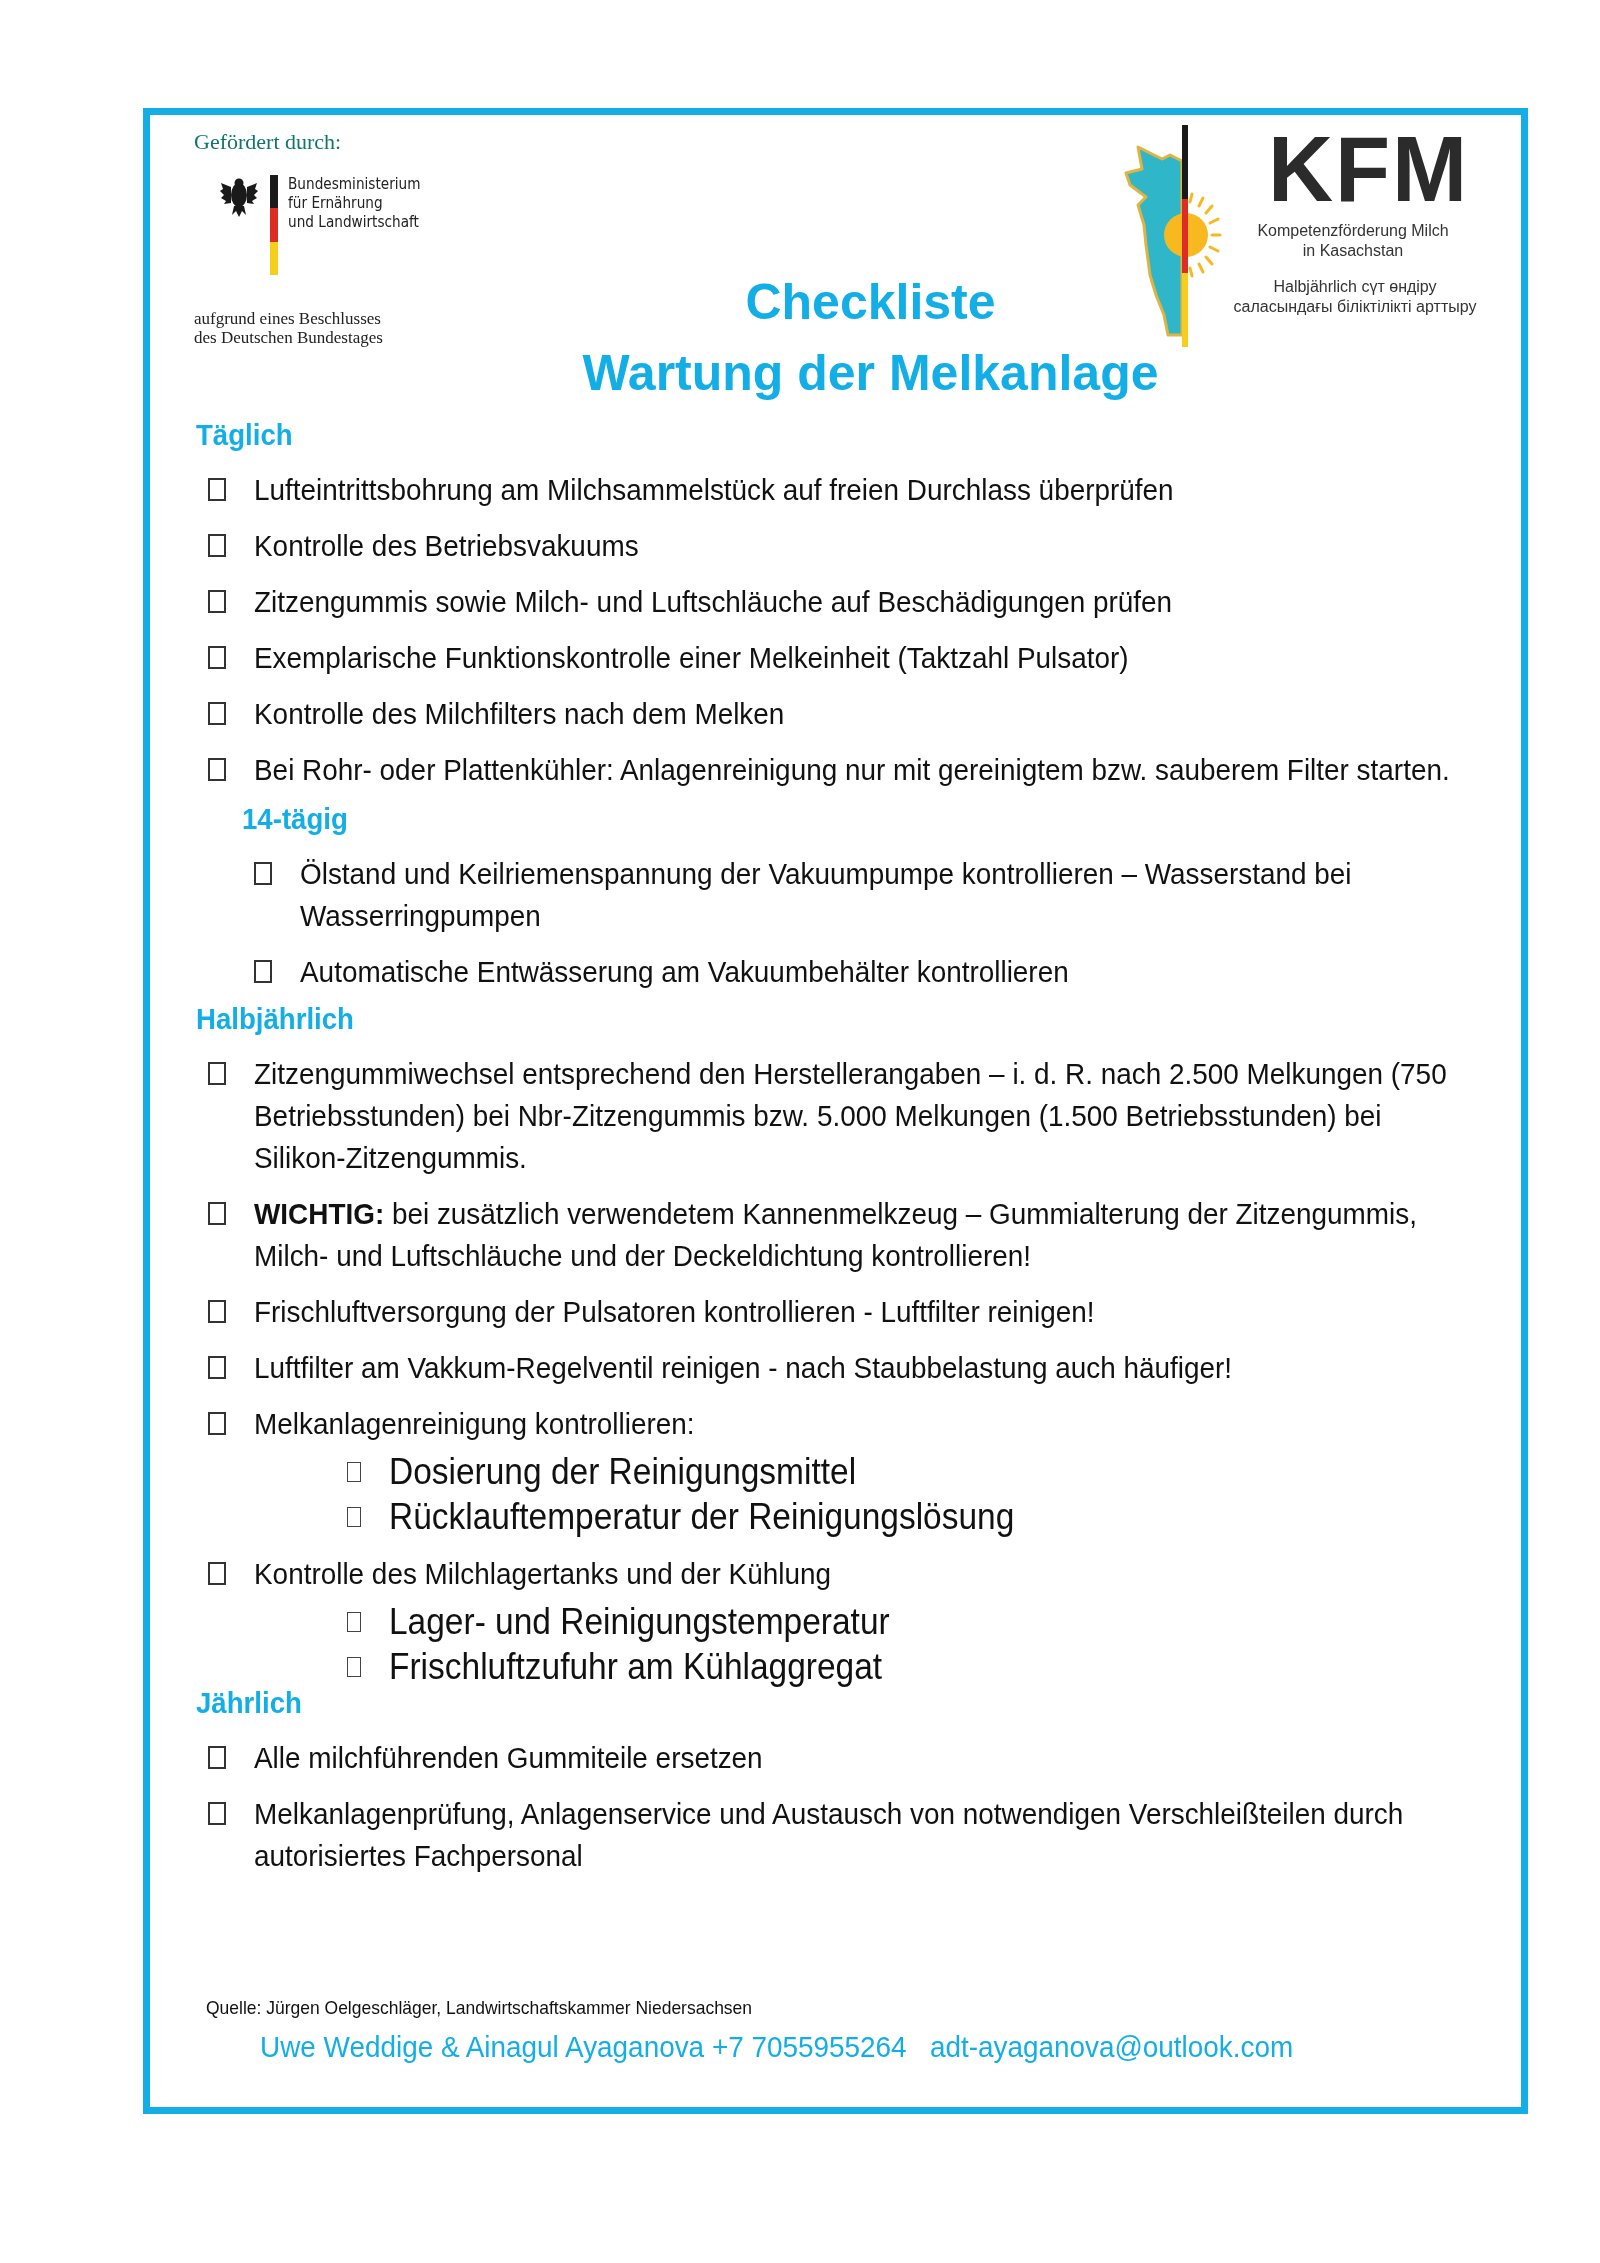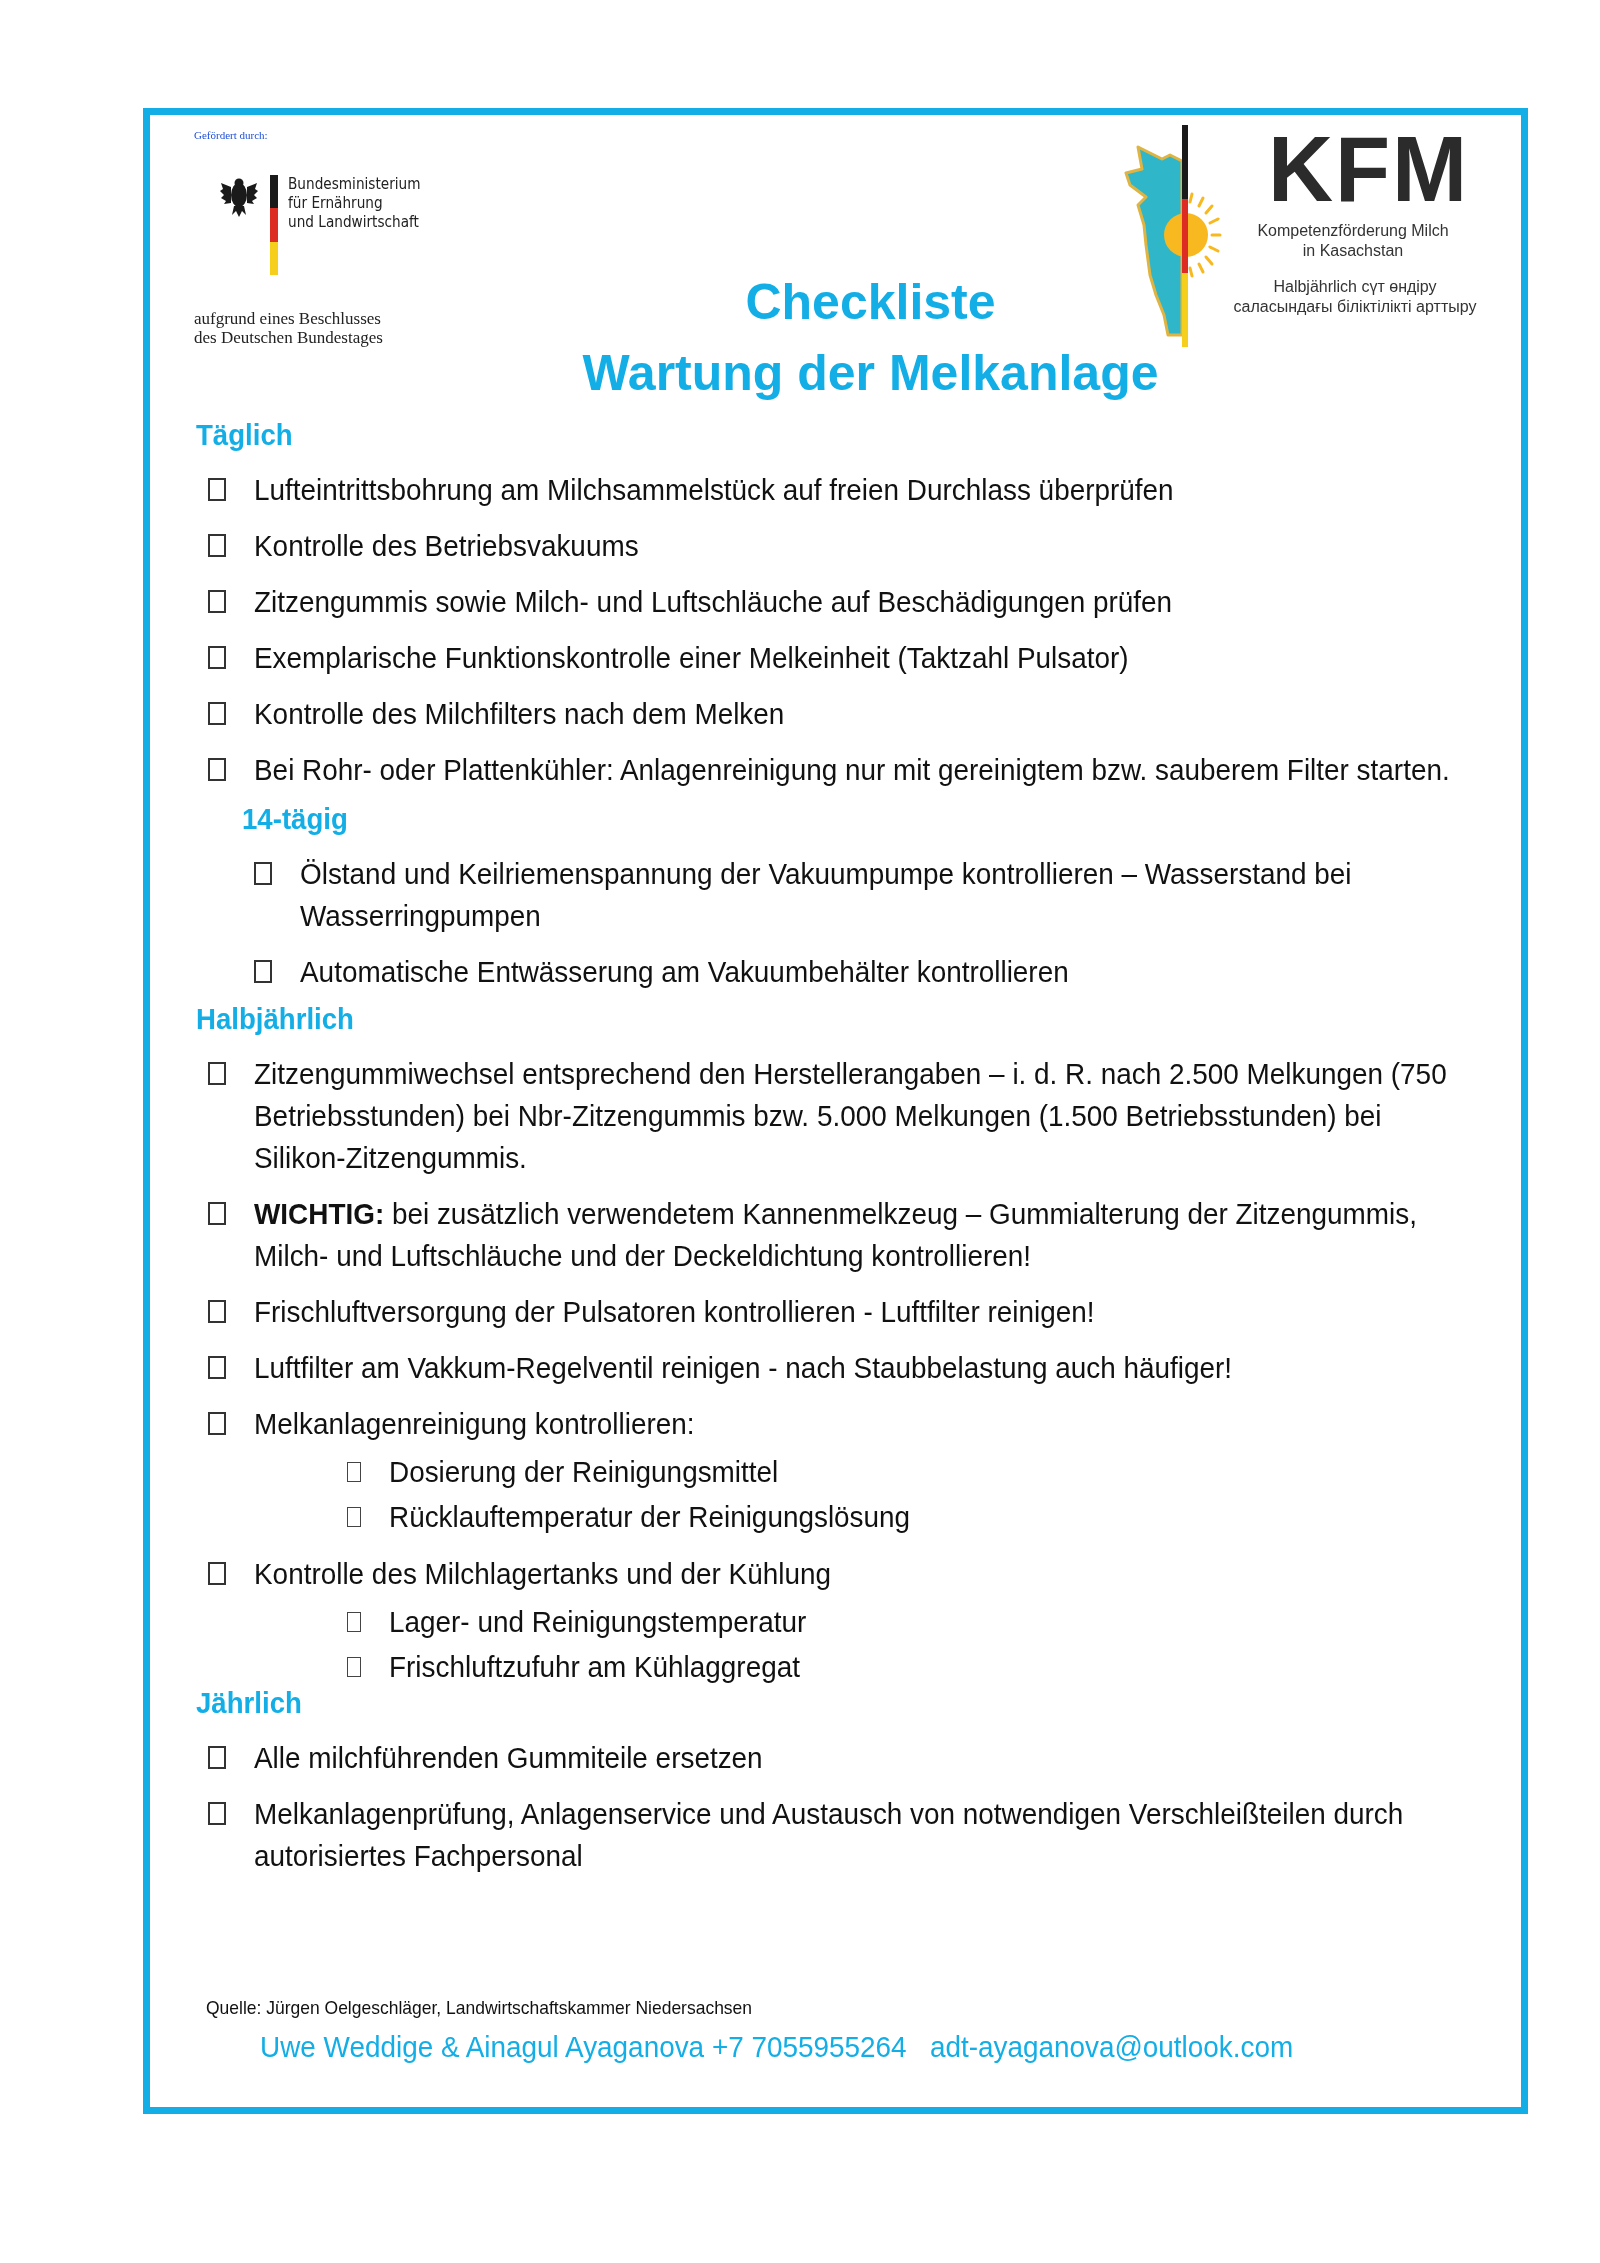--- a/index.html
+++ b/index.html
@@ -3,21 +3,21 @@
 <meta charset="utf-8">
 <style>
   html, body { margin: 0; padding: 0; background: #ffffff; }
   body { width: 1600px; height: 2263px; position: relative; overflow: hidden;
          font-family: "Liberation Sans", sans-serif; color: #111; }
   .frame { position: absolute; left: 143px; top: 108px; width: 1371px; height: 1992px;
            border: 7px solid #13aee6; box-sizing: content-box; }
   .abs { position: absolute; }
 
   
-  .funded { left: 44px; top: 14px; font-family: "Liberation Serif", serif; font-size: 11px; color: #1d4ed8; }
+  .funded { left: 44px; top: 14px; font-family: "Liberation Serif", serif; font-size: 22px; color: #0f766e; }
   .eagle { left: 70px; top: 60px; width: 38px; height: 44px; }
   .flagbar { left: 120px; top: 60px; width: 8px; height: 100px; }
   .flagbar div { height: 33.33%; }
   .ministry { left: 138px; top: 60px; font-family: "DejaVu Sans", sans-serif; font-size: 15.5px; line-height: 19px; color: #222; transform: scaleX(0.88); transform-origin: left top; }
   .ministry span { display: block; }
   .bundestag { left: 44px; top: 194px; font-family: "Liberation Serif", serif; font-size: 17px; line-height: 19px; color: #222; }
   .bundestag span { display: block; }
 
   
   .kfm-svg { left: 970px; top: 10px; width: 110px; height: 222px; }
@@ -34,21 +34,21 @@
   .title2 { top: 228px; }
 
   
   .content { position: absolute; left: 46px; top: 288px; width: 1300px; }
   .section-h { color: #13aee6; font-weight: bold; font-size: 30px; line-height: 40px; transform: scaleX(0.92); transform-origin: left top; }
   .items { margin: 0; padding: 0; list-style: none; }
   .item { position: relative; padding-left: 58px; font-size: 30px; line-height: 42px; margin: 14px 0 14px 0; color: #111; transform-origin: left top; }
   .item .cb { position: absolute; left: 12px; top: 9px; width: 18px; height: 23px; border: 2px solid #333; box-sizing: border-box; background: #fff; cursor: pointer; }
   .item .txt { display: inline-block; transform: scaleX(0.93); transform-origin: left top; width: 1310px; }
   .sub-items { margin: 0; padding: 0; list-style: none; }
-  .sub-item { position: relative; padding-left: 193px; font-size: 30px; line-height: 45px; }
+  .sub-item { position: relative; padding-left: 193px; font-size: 36px; line-height: 45px; }
   .sub-item .cb { position: absolute; left: 151px; top: 13px; width: 14px; height: 20px; border: 1.5px solid #444; box-sizing: border-box; background: #fff; cursor: pointer; }
   .sub-item .txt { display: inline-block; transform: scaleX(0.93); transform-origin: left top; }
   .strong { font-weight: bold; }
 
   .source { position: absolute; left: 56px; top: 1882px; font-size: 19px; color: #111; transform: scaleX(0.92); transform-origin: left top; }
   .contact { position: absolute; left: 110px; top: 1915px; font-size: 30px; color: #13aee6; transform: scaleX(0.93); transform-origin: left top; white-space: pre; }
   .contact a { color: #13aee6; text-decoration: none; }
 </style>
 </head>
 <body>

